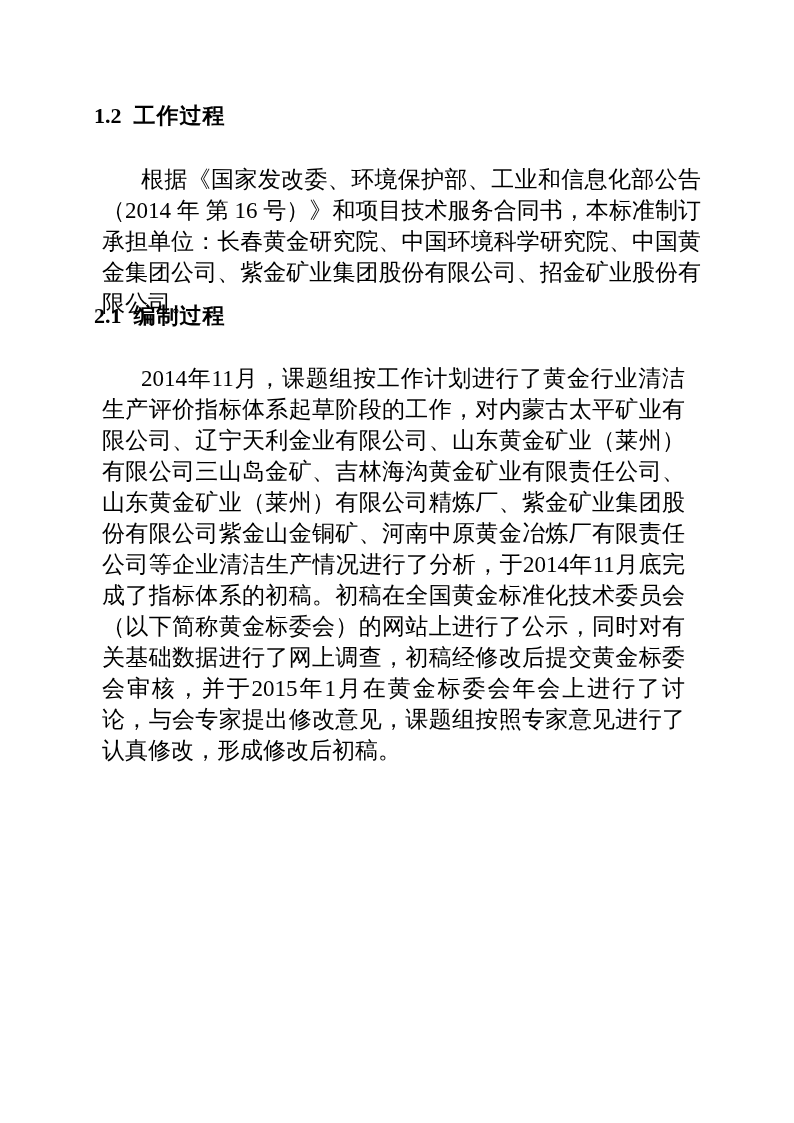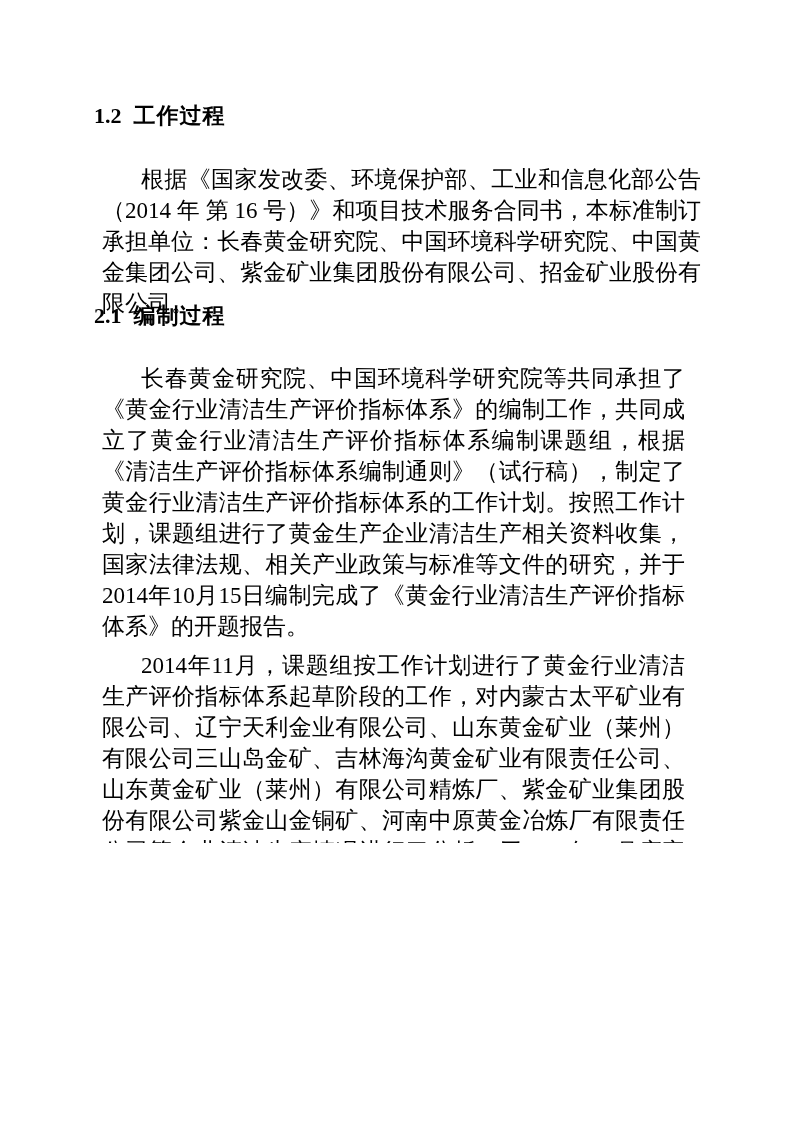--- a/index.html
+++ b/index.html
@@ -78,20 +78,19 @@
       <span class="sec-num">1.2</span><span class="sec-title">工作过程</span>
     </h2>
 
     <p class="body-para" style="top:156px">根据《国家发改委、环境保护部、工业和信息化部公告 （2014 年 第 16 号）》和项目技术服务合同书，本标准制订承担单位：长春黄金研究院、中国环境科学研究院、中国黄金集团公司、紫金矿业集团股份有限公司、招金矿业股份有限公司。</p>
 
     <h2 class="sec-heading" style="top:303px">
       <span class="sec-num">2.1</span><span class="sec-title">编制过程</span>
     </h2>
 
     <div class="body-block" style="top:355px">
-      <p>长春黄金研究院、中国环境科学研究院等共同承担了《黄金行业清洁生产评价指标体系》的编制工作，共同成立了黄金行业清洁生产评价指标体系编制课题组，根据《清洁生产评价指标体系编制通则》（试行稿），制定了黄金行业清洁生产评价指标体系的工作计划。按照工作计划，课题组进行了黄金生产企业清洁生产相关资料收集，国家法律法规、相关产业政策与标准等文件的研究，并于2014年10月15日编制完成了《黄金行业清洁生产评价指标体系》的开题报告。</p>
       <p>2014年11月，课题组按工作计划进行了黄金行业清洁生产评价指标体系起草阶段的工作，对内蒙古太平矿业有限公司、辽宁天利金业有限公司、山东黄金矿业（莱州）有限公司三山岛金矿、吉林海沟黄金矿业有限责任公司、山东黄金矿业（莱州）有限公司精炼厂、紫金矿业集团股份有限公司紫金山金铜矿、河南中原黄金冶炼厂有限责任公司等企业清洁生产情况进行了分析，于2014年11月底完成了指标体系的初稿。初稿在全国黄金标准化技术委员会（以下简称黄金标委会）的网站上进行了公示，同时对有关基础数据进行了网上调查，初稿经修改后提交黄金标委会审核，并于2015年1月在黄金标委会年会上进行了讨论，与会专家提出修改意见，课题组按照专家意见进行了认真修改，形成修改后初稿。</p>
     </div>
 
   </div>
 
   <div class="page-footer">2</div>
 </div>
 
 </body></html>

